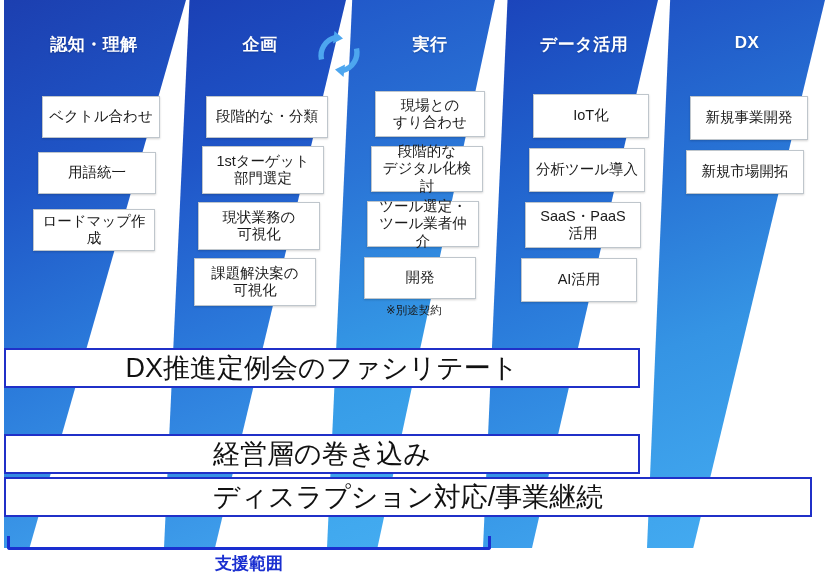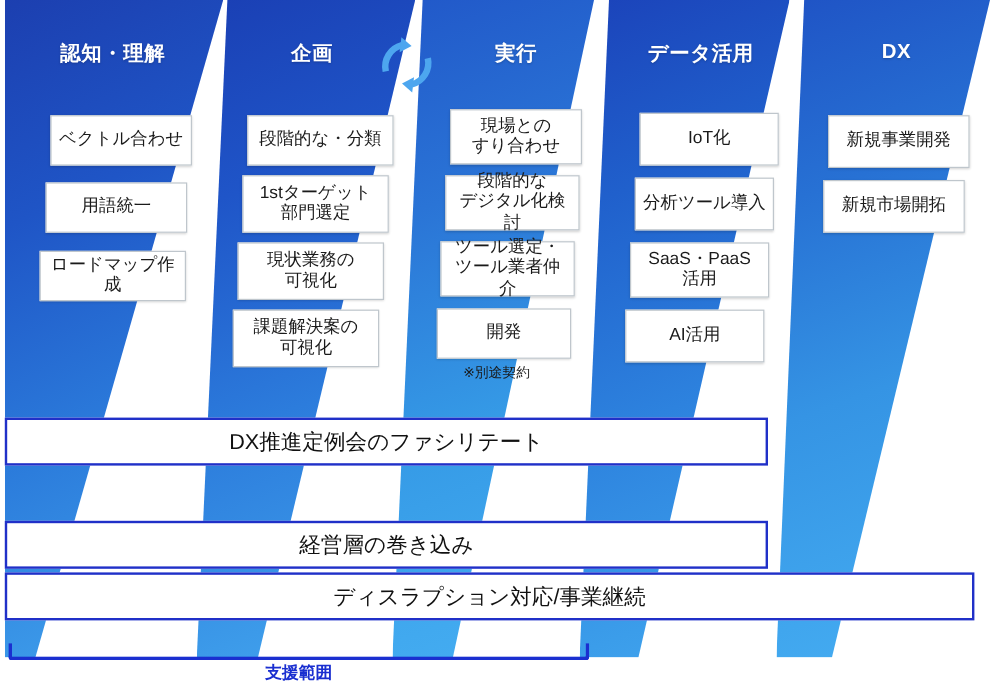--- a/index.html
+++ b/index.html
@@ -96,21 +96,21 @@
   
   .bar {
     position: absolute;
     box-sizing: border-box;
     background: #ffffff;
     border: 2px solid #2030c8;
     display: flex;
     align-items: center;
     justify-content: center;
     color: #111111;
-    font-size: 18px;
+    font-size: 27px;
     white-space: nowrap;
   }
 
   
   .bracket {
     position: absolute;
     left: 7px;
     top: 536px;
     width: 484px;
     height: 14px;
@@ -121,21 +121,21 @@
     background: transparent;
   }
   .bracket-label {
     position: absolute;
     left: 0;
     top: 552px;
     width: 498px;
     text-align: center;
     color: #1a2fd0;
     font-weight: bold;
-    font-size: 14px;
+    font-size: 17px;
     white-space: nowrap;
   }
 </style>
 </head>
 <body>
 
 <div id="canvas">
 
   <div class="chev c1" style="left:4px; width:182px; --tl:0%; --br:14%;">
     <div class="slab"></div>

